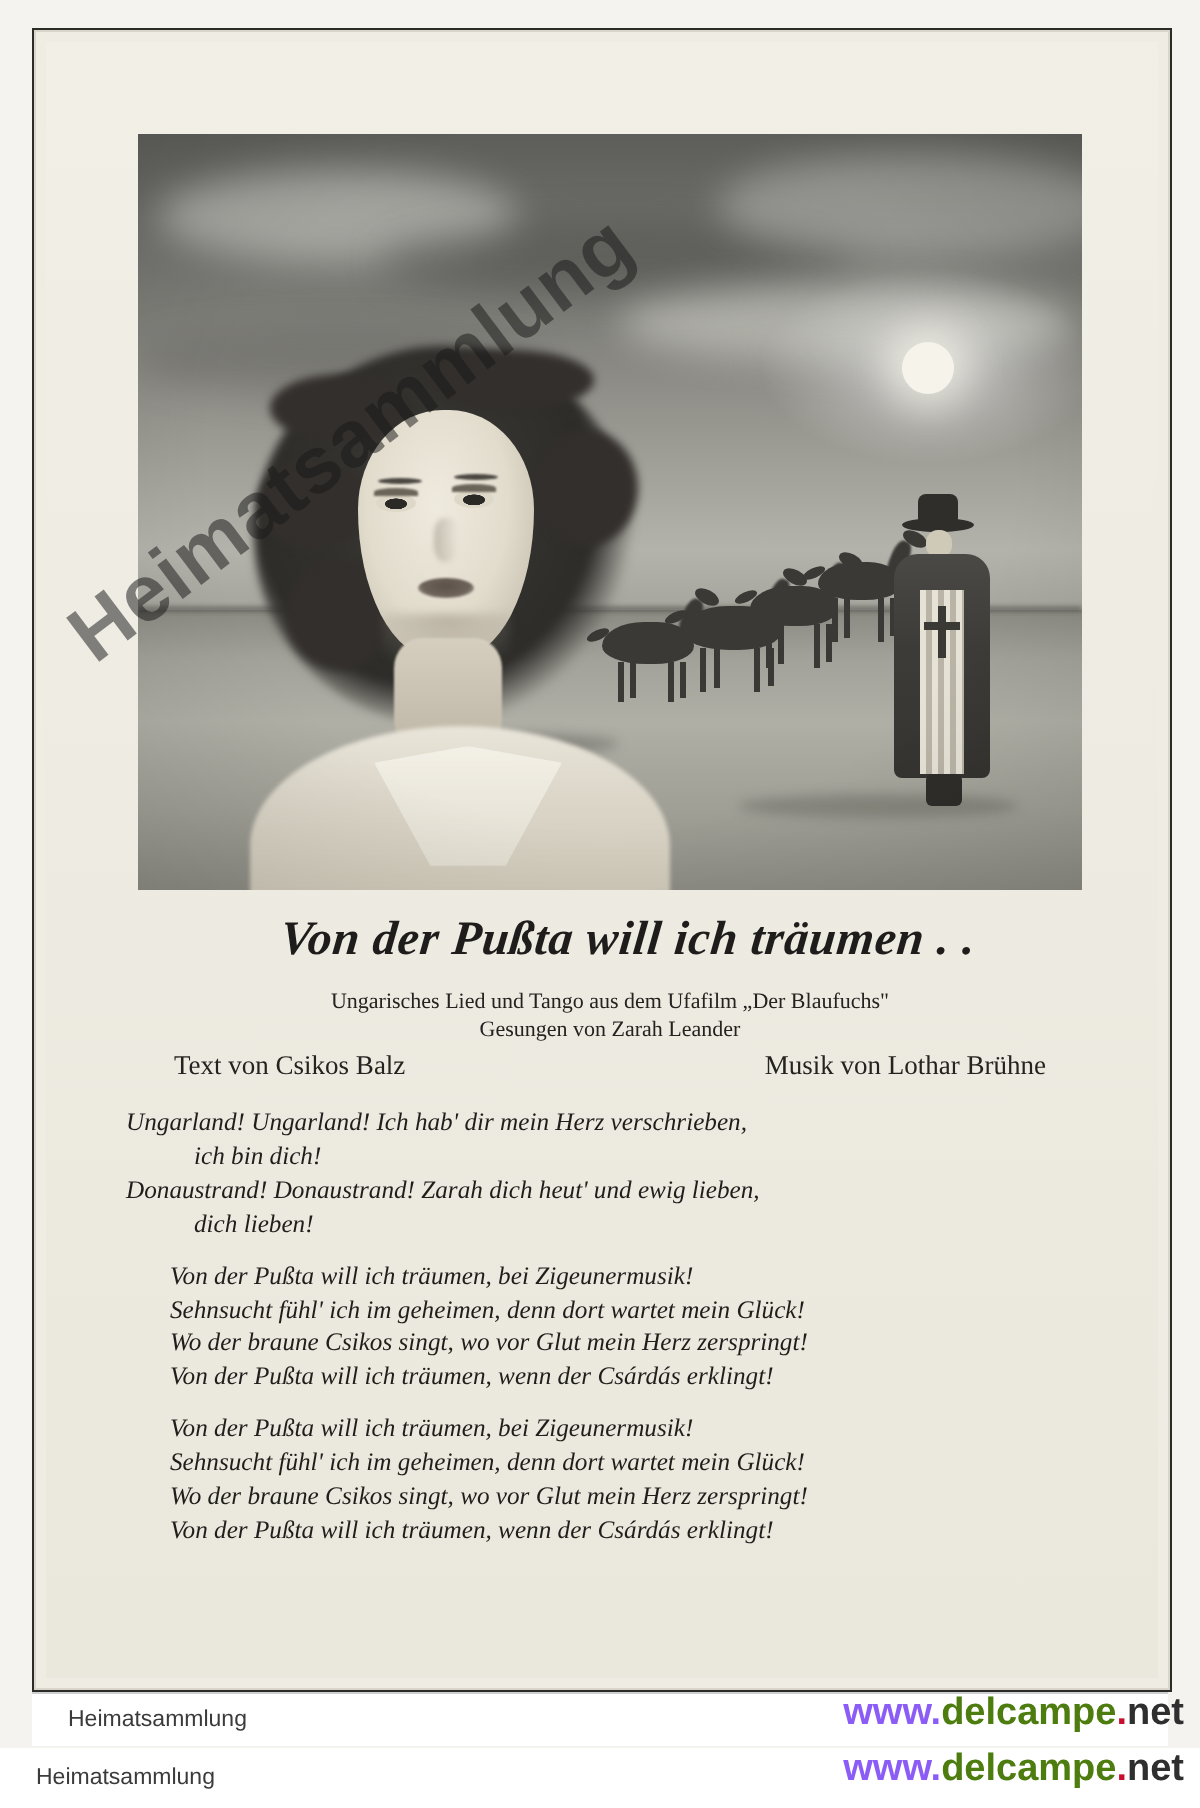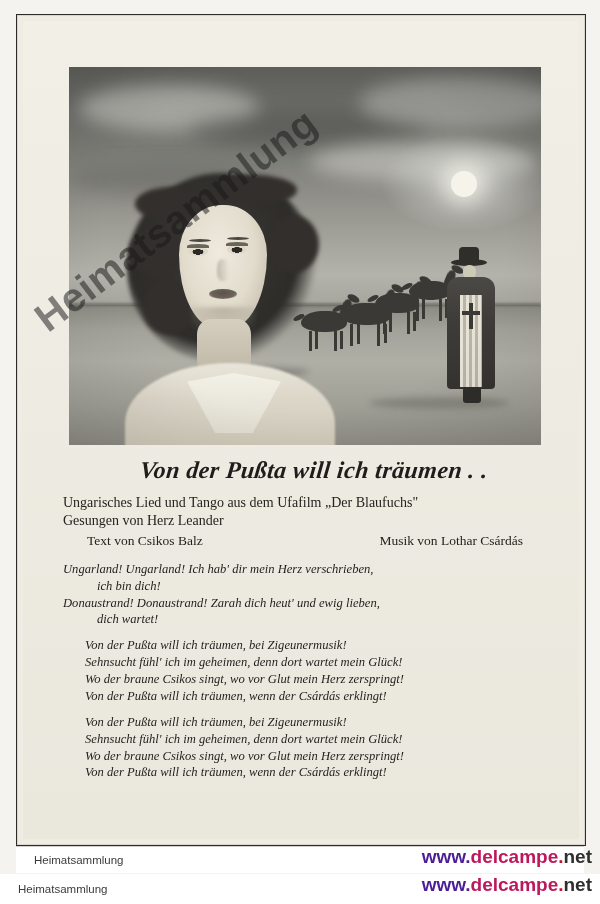--- a/index.html
+++ b/index.html
@@ -262,21 +262,22 @@
     font-style: italic;
     font-weight: bold;
     font-size: 24px;
     color: #1e1d1b;
     text-align: center;
     letter-spacing: 0.4px;
     margin: 6px 0 10px 18px;
     transform: skewX(-6deg);
   }
   .subtitle {
-    font-size: 14px;
+    font-size: 11px;
+    text-align: center;
     color: #24231f;
     line-height: 1.28;
   }
   .credits {
     display: flex;
     justify-content: space-between;
     font-size: 13.5px;
     color: #24231f;
     margin: 3px 24px 0 24px;
   }
@@ -351,22 +352,22 @@
     position: absolute;
     right: 8px;
     top: 874px;
     display: flex;
     align-items: baseline;
     font-family: "Liberation Sans", sans-serif;
     font-weight: bold;
     font-size: 19px;
     height: 30px;
   }
-  .dc-www { color: #4c1d95; }
-  .dc-name { color: #be185d; }
+  .dc-www { color: #8b5cf6; }
+  .dc-name { color: #4d7c0f; }
   .dc-tld { color: #2f2f2f; }
   .dc-dot { color: #c8102e; }
 </style>
 </head>
 <body>
 
 <div id="scan">
 
   <div id="card">
     <div id="card-inner">
@@ -465,32 +466,32 @@
           <div class="shoulder"></div>
           <div class="collar"></div>
         </div>
 
         <div class="vignette"></div>
       </div>
 
       <div id="texts">
         <div id="song-title">Von der Pußta will ich träumen . .</div>
         <div class="subtitle">Ungarisches Lied und Tango aus dem Ufafilm „Der Blaufuchs"</div>
-        <div class="subtitle">Gesungen von Herz Leander</div>
+        <div class="subtitle">Gesungen von Zarah Leander</div>
         <div class="credits">
           <span>Text von Csikos Balz</span>
-          <span>Musik von Lothar Csárdás</span>
+          <span>Musik von Lothar Brühne</span>
         </div>
 
         <div class="lyrics">
           <div class="stanza">
             <div class="line">Ungarland! Ungarland! Ich hab' dir mein Herz verschrieben,</div>
             <div class="line indent1">ich bin dich!</div>
             <div class="line">Donaustrand! Donaustrand! Zarah dich heut' und ewig lieben,</div>
-            <div class="line indent1">dich wartet!</div>
+            <div class="line indent1">dich lieben!</div>
           </div>
           <div class="stanza">
             <div class="line chorus">Von der Pußta will ich träumen, bei Zigeunermusik!</div>
             <div class="line chorus">Sehnsucht fühl' ich im geheimen, denn dort wartet mein Glück!</div>
             <div class="line chorus">Wo der braune Csikos singt, wo vor Glut mein Herz zerspringt!</div>
             <div class="line chorus">Von der Pußta will ich träumen, wenn der Csárdás erklingt!</div>
           </div>
           <div class="stanza">
             <div class="line chorus">Von der Pußta will ich träumen, bei Zigeunermusik!</div>
             <div class="line chorus">Sehnsucht fühl' ich im geheimen, denn dort wartet mein Glück!</div>

